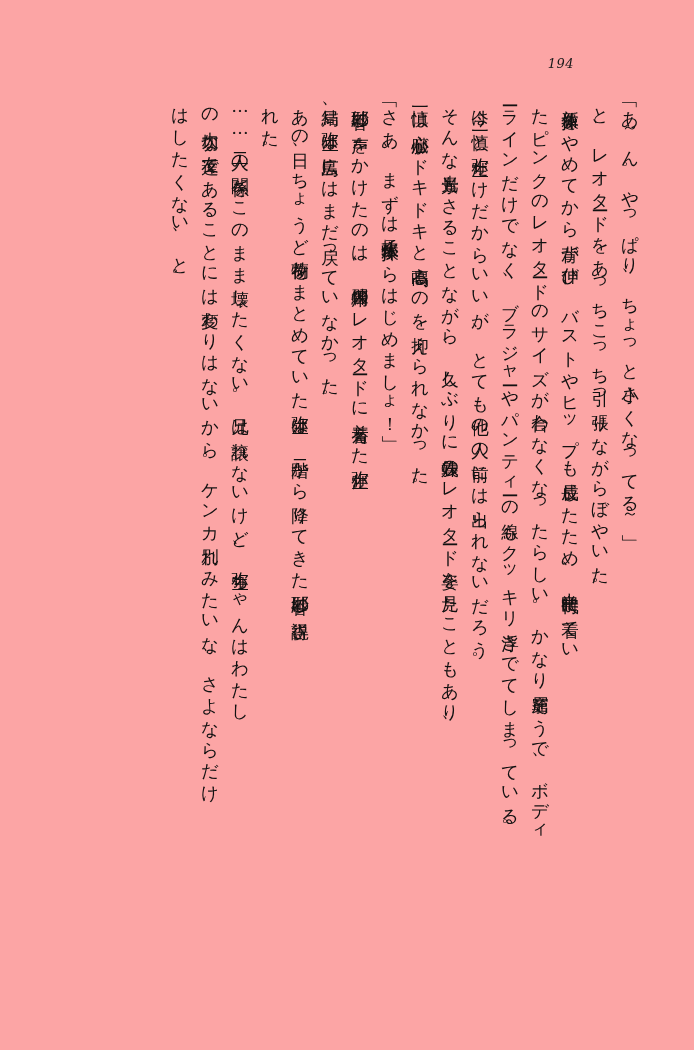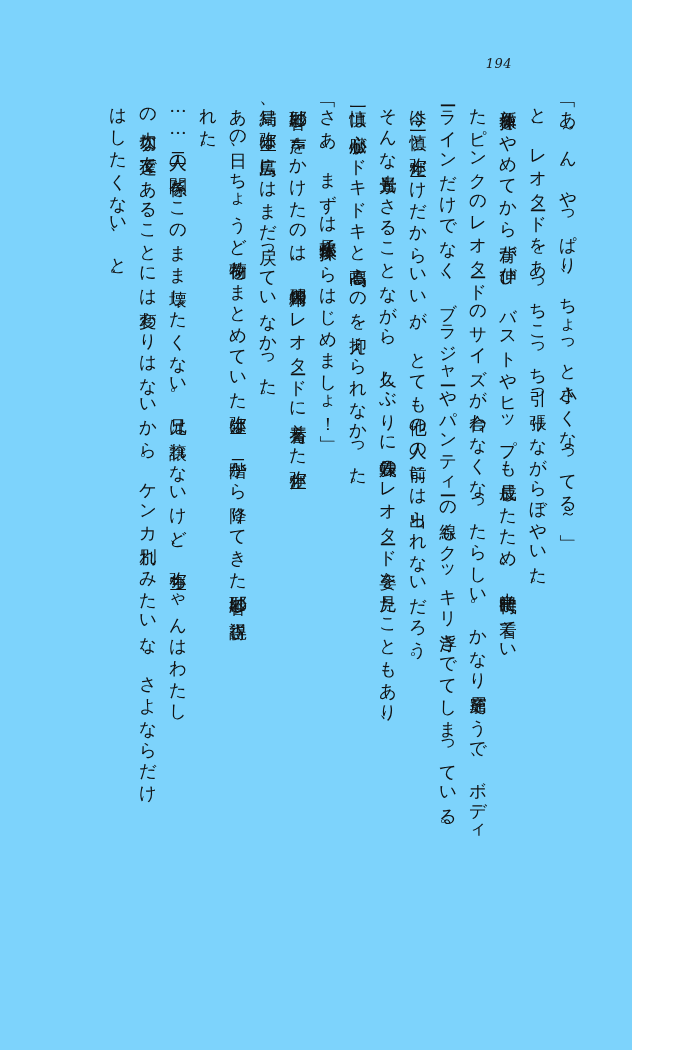--- a/index.html
+++ b/index.html
@@ -10,23 +10,23 @@
   body {
     width: 694px;
     height: 1050px;
     overflow: hidden;
     font-family: "DejaVu Serif", "Liberation Serif", serif;
     color: #111111;
   }
 
   .page {
     position: relative;
-    width: 632px;
+    width: 694px;
     height: 1050px;
-    background: #7dd3fc;
+    background: #fca5a5;
   }
 
   .page-number {
     position: absolute;
     top: 56px;
     right: 120px;
     font-size: 13px;
     font-style: italic;
     font-family: "DejaVu Serif", "Liberation Serif", serif;
     color: #1a1a1a;

